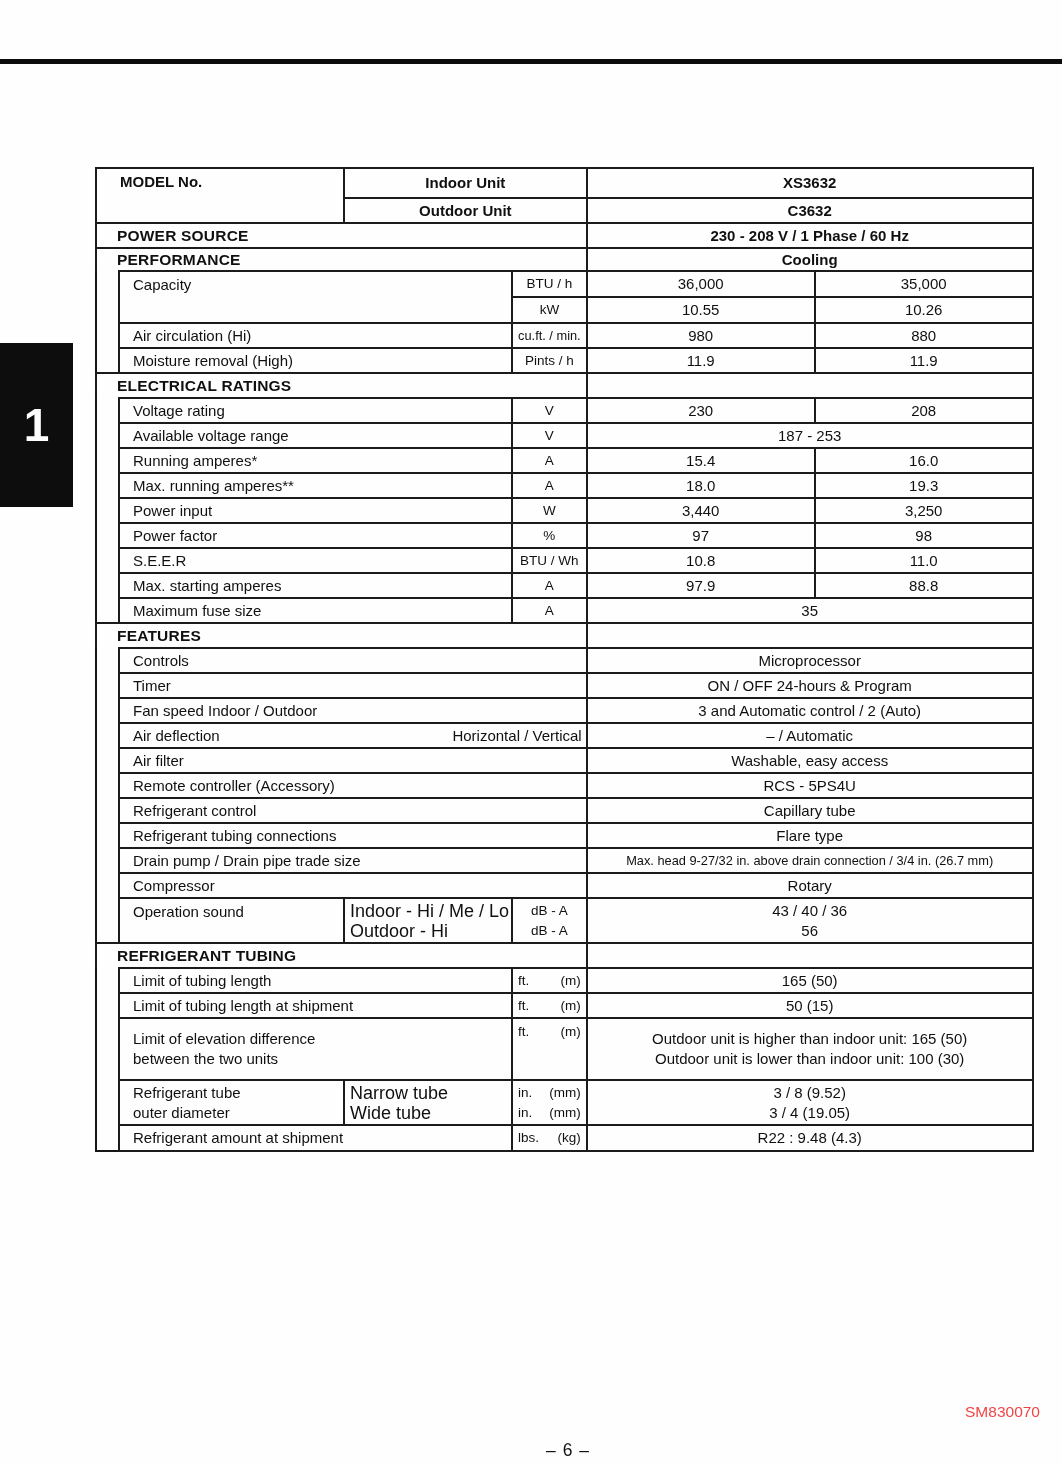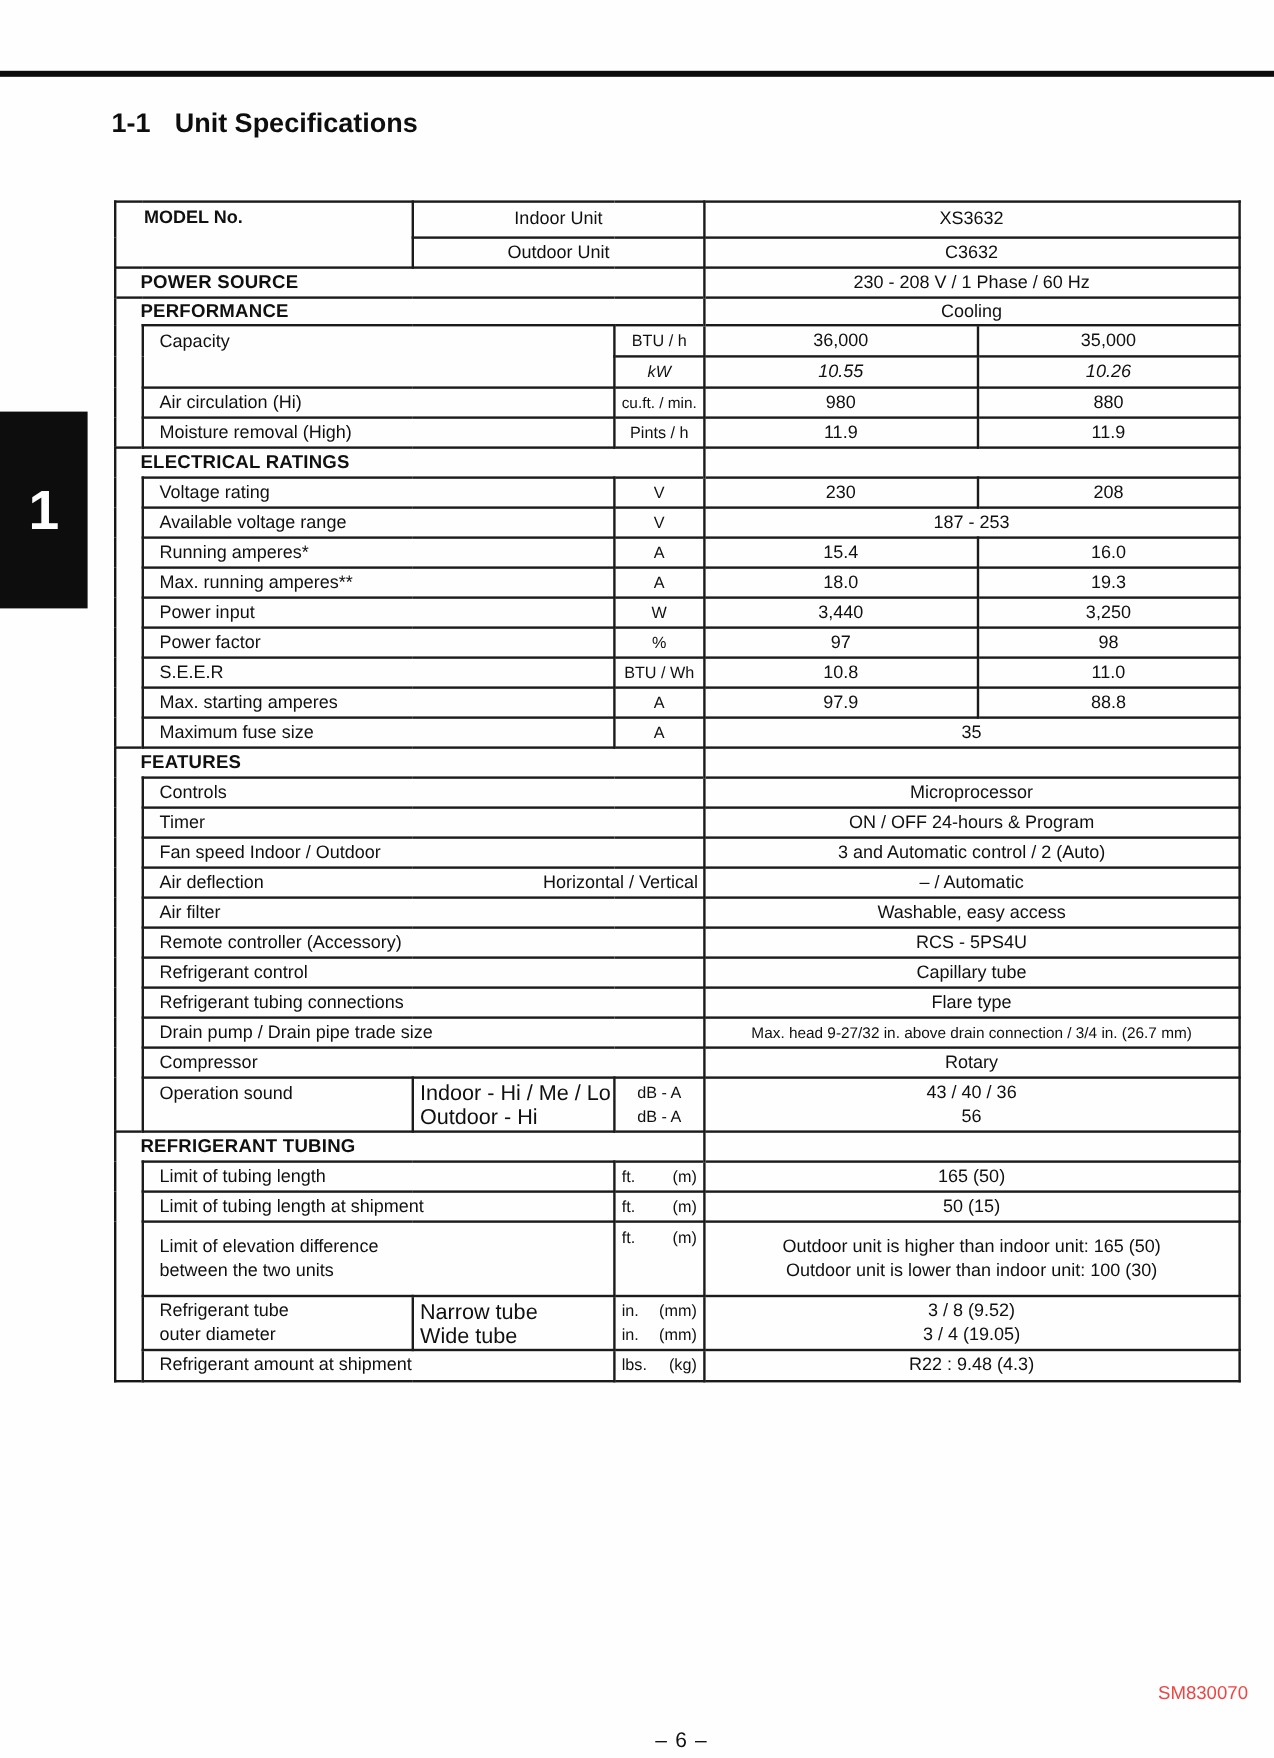--- a/index.html
+++ b/index.html
@@ -53,21 +53,21 @@
     border:2.5px solid #161616;
   }
   .spec-table td {
     border:2px solid #1b1b1b;
     padding:0 6px; font-size:15px; color:#101010;
     vertical-align:middle; overflow:hidden;
   }
   .spec-table td.c-ind { border:0 none; padding:0; }
   .spec-table td.c-sec { border-bottom:0 none; font-weight:700; text-align:left; padding-left:20px; font-size:15.5px; letter-spacing:.2px; }
   .spec-table td.c-top { font-weight:700; text-align:left; padding-left:23px; }
-  .spec-table td.c-hd  { font-weight:400; text-align:center; }
+  .spec-table td.c-hd  { font-weight:700; text-align:center; }
   .spec-table td.c-lb  { text-align:left; padding-left:13px; padding-right:4px; }
   .spec-table td.c-sb  { text-align:left; padding-left:5px; padding-right:2px; font-size:18px; }
   .spec-table td.c-un  { text-align:center; font-size:13.5px; padding:0 5px; }
   .spec-table td.c-vl  { text-align:center; }
   .spec-table td.sm    { font-size:12.8px; }
   .spec-table td.vt    { vertical-align:top; }
   .spec-table td.vt .ln:first-child { padding-top:3px; }
   .ln { line-height:20px; white-space:nowrap; }
   .ln.split { display:flex; justify-content:space-between; }
 
@@ -85,23 +85,20 @@
 <body>
 
 <div class="page">
 
   <div class="banner-rule"></div>
 
   <div class="chapter-tab">
     <span class="num">1</span>
   </div>
 
-  <div class="heading">
-    <span class="hnum">1-1</span><span>Unit Specifications</span>
-  </div>
 
   <table class="spec-table">
     <colgroup>
         <col style="width: 23px;">
         <col style="width: 225px;">
         <col style="width: 139px;">
         <col style="width: 69px;">
         <col style="width: 228px;">
         <col style="width: 218px;">
       </colgroup>
@@ -149,21 +146,21 @@
           <td colspan="1" rowspan="1" class="c-un">
             <div class="ln">BTU / h</div>
           </td>
           <td colspan="1" rowspan="1" class="c-vl">
             <div class="ln">36,000</div>
           </td>
           <td colspan="1" rowspan="1" class="c-vl">
             <div class="ln">35,000</div>
           </td>
         </tr>
-        <tr style="height: 26px; font-style: italic;">
+        <tr style="height: 26px;">
           <td colspan="1" rowspan="1" class="c-un">
             <div class="ln">kW</div>
           </td>
           <td colspan="1" rowspan="1" class="c-vl">
             <div class="ln">10.55</div>
           </td>
           <td colspan="1" rowspan="1" class="c-vl">
             <div class="ln">10.26</div>
           </td>
         </tr>

